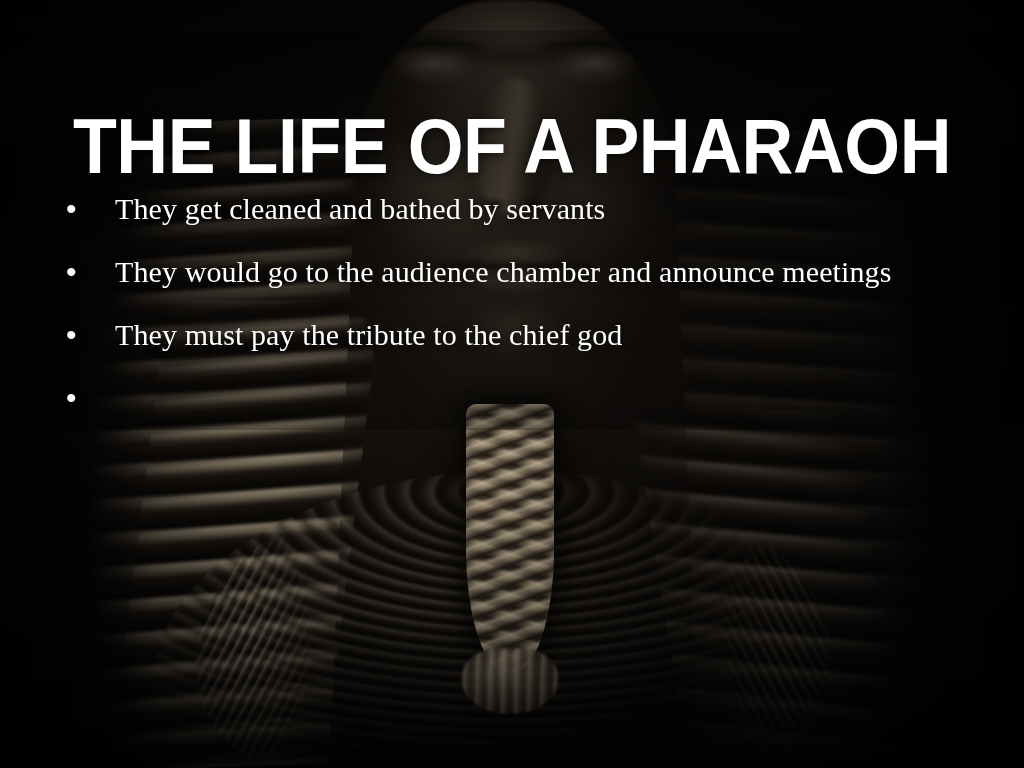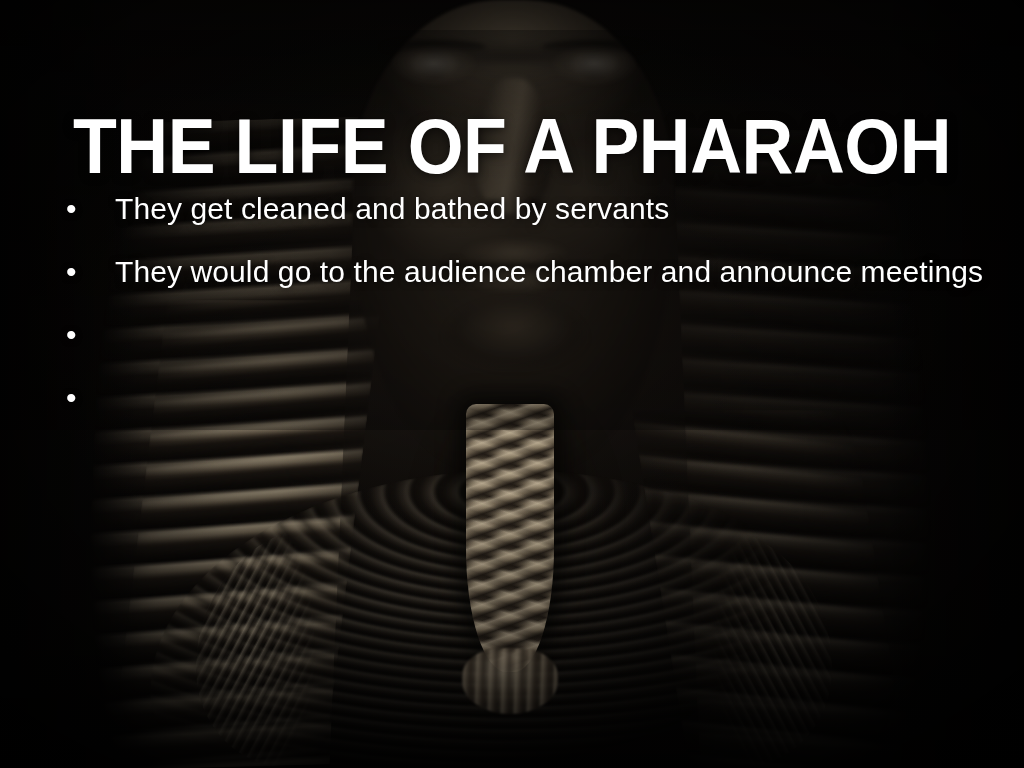--- a/index.html
+++ b/index.html
@@ -412,21 +412,21 @@
     font-size: 30px;
     line-height: 34px;
     text-align: left;
     padding-left: 6px;
     box-sizing: border-box;
     text-shadow: 0 1px 6px rgba(0,0,0,0.6);
   }
   .bullet-text {
     flex: 1 1 auto;
     color: #ffffff;
-    font-family: Liberation Sans, sans-serif;
+    font-family: Liberation Serif, serif;
     font-size: 30px;
     line-height: 34px;
     font-weight: 400;
     letter-spacing: 0.1px;
     white-space: nowrap;
     text-shadow: 0 1px 7px rgba(0,0,0,0.62);
   }
 </style>
 </head>
 <body>
@@ -476,20 +476,21 @@
         <span class="bullet-text">They get cleaned and bathed by servants</span>
       </li>
 
       <li class="bullet-row">
         <span class="bullet-marker">•</span>
         <span class="bullet-text">They would go to the audience chamber and announce meetings</span>
       </li>
 
       <li class="bullet-row">
         <span class="bullet-marker">•</span>
+        <span class="bullet-text">They must pay the tribute to the chief god</span>
       </li>
 
       <li class="bullet-row">
         <span class="bullet-marker">•</span>
       </li>
 
     </ul>
   </div>
 </div>
 

